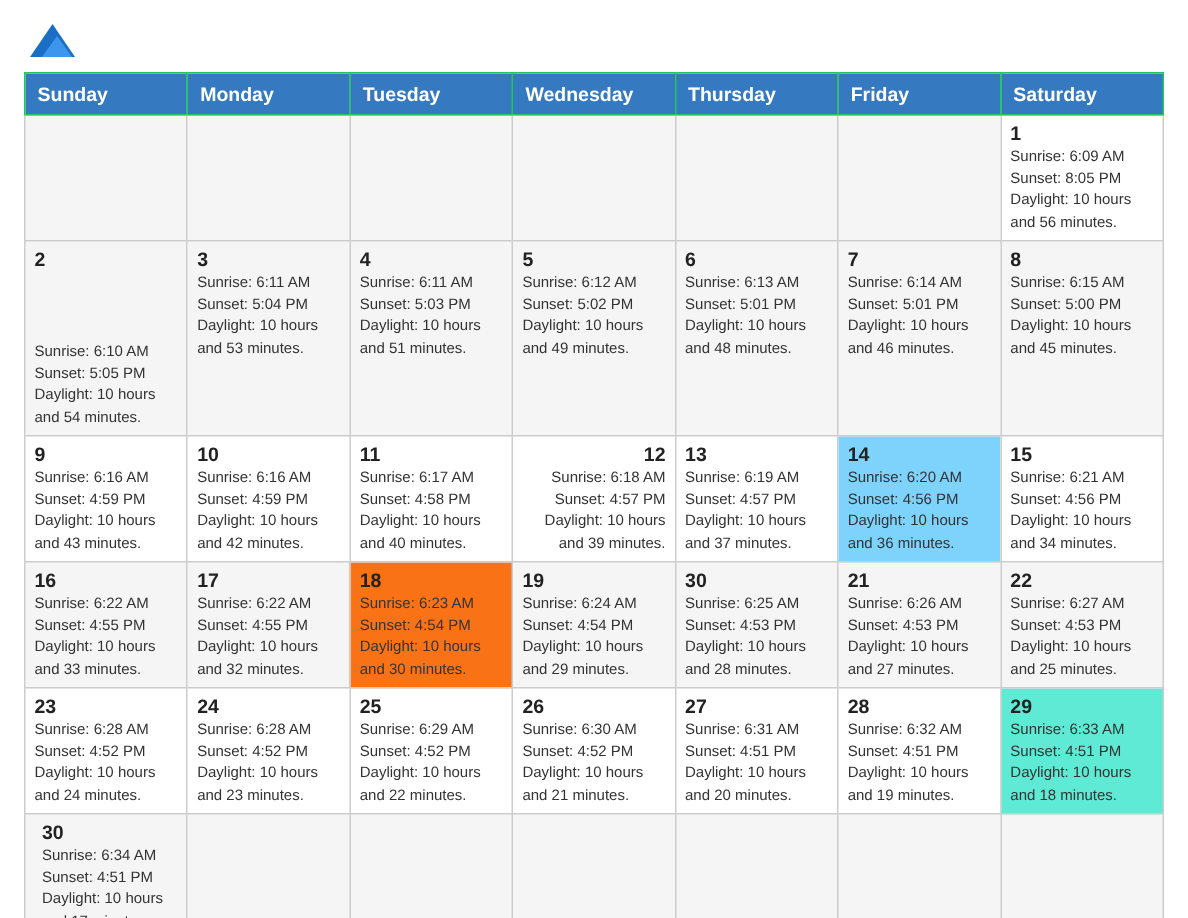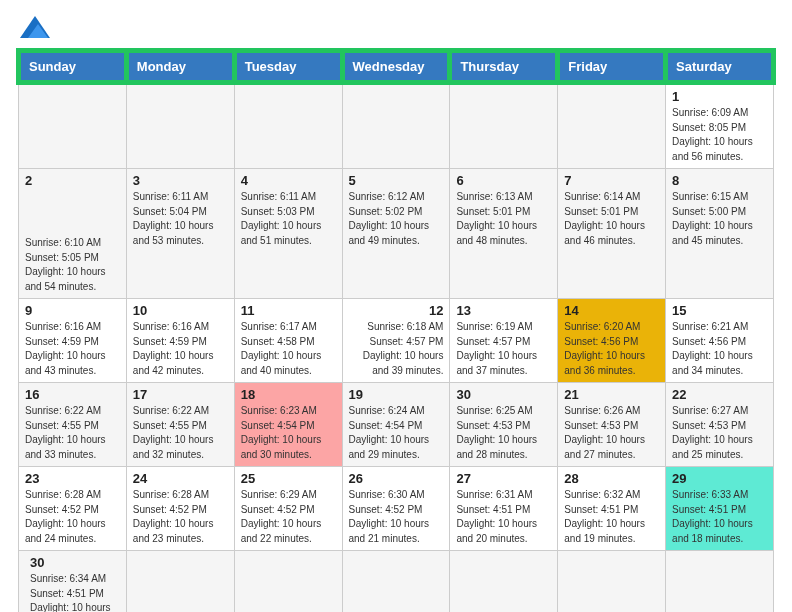--- a/index.html
+++ b/index.html
@@ -51,21 +51,21 @@
       border-collapse: collapse;
       border: 1px solid #ccc;
     }
     .calendar th {
       background-color: #3579c0;
       color: #fff;
       text-align: left;
       padding: 6px 8px;
       font-size: 13px;
       font-weight: bold;
-      border: 5px solid #22c55e;
+      border: 1px solid #22c55e;
     }
     .calendar td {
       vertical-align: top;
       border: 1px solid #ccc;
       padding: 4px 6px;
       width: 108px;
       min-height: 80px;
       font-size: 10.5px;
       color: #333;
       background: #fff;
@@ -207,21 +207,21 @@
           <div class="day-info" style="white-space: pre-line;">Sunrise: 6:18 AM
 Sunset: 4:57 PM
 Daylight: 10 hours and 39 minutes.</div>
         </td>
         <td style="background: rgb(255, 255, 255);">
           <span class="day-number">13</span>
           <div class="day-info" style="white-space: pre-line;">Sunrise: 6:19 AM
 Sunset: 4:57 PM
 Daylight: 10 hours and 37 minutes.</div>
         </td>
-        <td style="background: #eab308;">
+        <td style="background: #7dd3fc;">
           <span class="day-number">14</span>
           <div class="day-info" style="white-space: pre-line;">Sunrise: 6:20 AM
 Sunset: 4:56 PM
 Daylight: 10 hours and 36 minutes.</div>
         </td>
         <td style="background: rgb(255, 255, 255);">
           <span class="day-number">15</span>
           <div class="day-info" style="white-space: pre-line;">Sunrise: 6:21 AM
 Sunset: 4:56 PM
 Daylight: 10 hours and 34 minutes.</div>
@@ -233,21 +233,21 @@
           <div class="day-info" style="white-space: pre-line;">Sunrise: 6:22 AM
 Sunset: 4:55 PM
 Daylight: 10 hours and 33 minutes.</div>
         </td>
         <td style="background: rgb(245, 245, 245);">
           <span class="day-number">17</span>
           <div class="day-info" style="white-space: pre-line;">Sunrise: 6:22 AM
 Sunset: 4:55 PM
 Daylight: 10 hours and 32 minutes.</div>
         </td>
-        <td style="background: #fca5a5; margin-left: 16px;">
+        <td style="background: #f97316; margin-left: 16px;">
           <span class="day-number">18</span>
           <div class="day-info" style="white-space: pre-line;">Sunrise: 6:23 AM
 Sunset: 4:54 PM
 Daylight: 10 hours and 30 minutes.</div>
         </td>
         <td style="background: rgb(245, 245, 245);">
           <span class="day-number">19</span>
           <div class="day-info" style="white-space: pre-line;">Sunrise: 6:24 AM
 Sunset: 4:54 PM
 Daylight: 10 hours and 29 minutes.</div>

